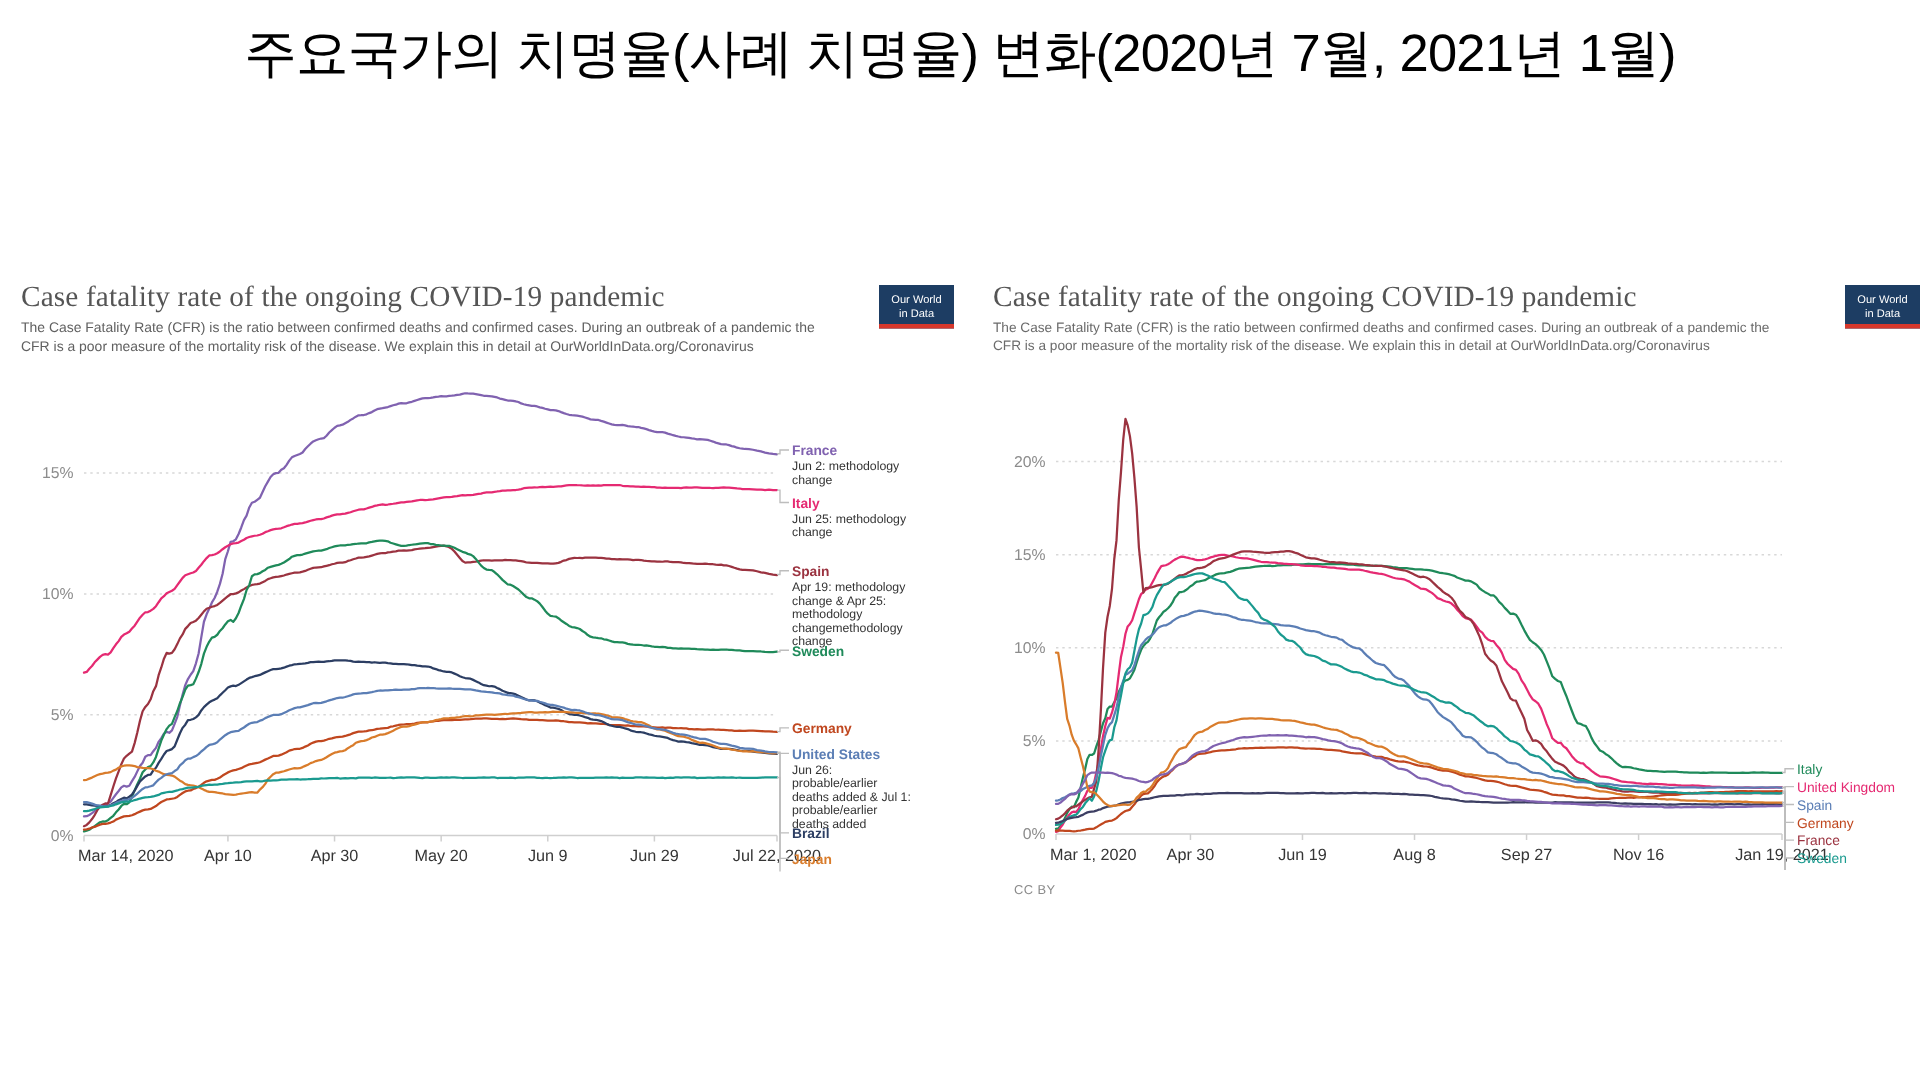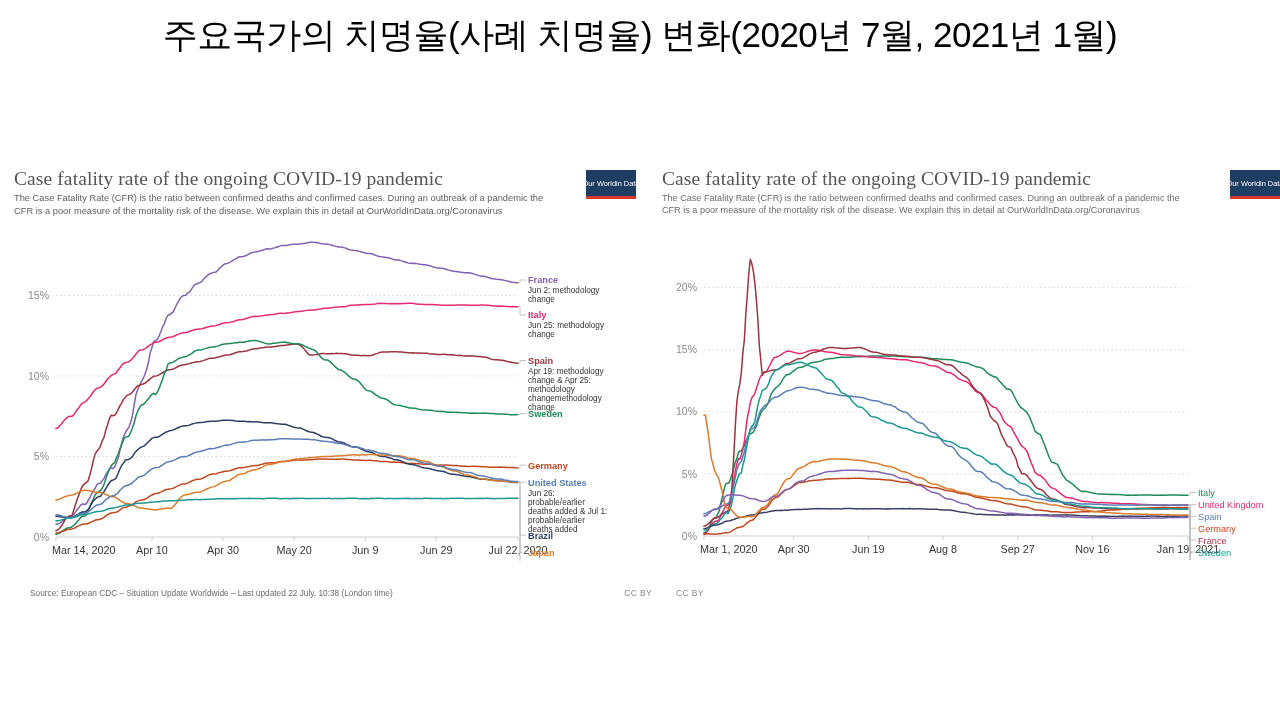--- a/index.html
+++ b/index.html
@@ -15,36 +15,36 @@
     font-family:"Liberation Sans",sans-serif;
     font-size:35px;font-weight:400;color:#000;letter-spacing:-0.5px;
     white-space:nowrap;
   }
 
   
   .panel{position:absolute;top:168px;height:430px;}
   .panel-left{left:14px;width:622px;}
   .panel-right{left:662px;width:618px;}
 
-  .panel-head{position:relative;}
+  .panel-head{position:relative;margin-top:20px;}
   .chart-title{
     font-family:"Liberation Serif",serif;
     font-size:19.5px;font-weight:400;color:#555555;
     line-height:1.1;margin:0 0 3px 0;letter-spacing:0.1px;
   }
   .chart-sub{
     font-size:9.3px;line-height:1.32;color:#606060;margin:0;width:536px;
   }
   .panel-right .chart-sub{font-size:9.1px;color:#6b6b6b;width:524px;}
 
   .owid-logo{
     position:absolute;right:0;top:2px;width:50px;height:29px;
     background:#1d3d63;border-bottom:3px solid #d6372b;
     box-sizing:border-box;padding-top:2px;
-    display:flex;flex-direction:row;align-items:center;justify-content:center;
+    display:flex;flex-direction:column;align-items:center;justify-content:center;
   }
   .owid-logo span{
     display:block;color:#fff;font-size:7.4px;line-height:9.4px;
     font-family:"Liberation Sans",sans-serif;text-align:center;white-space:nowrap;
   }
 
   .plot-wrap{position:relative;margin-top:14px;}
   svg.plot{display:block;}
 
   .footer{
@@ -133,24 +133,20 @@
           <text x="514" y="254.73513513513512" class="lg-name" fill="#5b7eb5">United States</text>
           <text x="514" y="264.7351351351351" class="lg-note"><tspan x="514" dy="0">Jun 26:</tspan><tspan x="514" dy="9">probable/earlier</tspan><tspan x="514" dy="9">deaths added &amp; Jul 1:</tspan><tspan x="514" dy="9">probable/earlier</tspan><tspan x="514" dy="9">deaths added</tspan></text>
           <path d="M504.0,251.2 H506.0 V304.2 H512.0" class="leader"></path>
           <text x="514" y="307.7351351351351" class="lg-name" fill="#2c3e63">Brazil</text>
           <path d="M504.0,251.2 H506.0 V321.2 H512.0" class="leader"></path>
           <text x="514" y="324.7351351351351" class="lg-name" fill="#d97c2b">Japan</text>
           <path d="M504.0,267.3 H506.0 V338.2 H512.0" class="leader"></path>
           <text x="514" y="341.7351351351351" class="lg-name" fill="#1a9a8f">South Korea</text>
         </svg>
     </div>
-    <div class="footer">
-      <span>Source: European CDC – Situation Update Worldwide – Last updated 22 July, 10:38 (London time)</span>
-      <span class="ccby">CC BY</span>
-    </div>
   </div>
 
   <div class="panel panel-right">
     <div class="panel-head">
       <div class="chart-title">Case fatality rate of the ongoing COVID-19 pandemic</div>
       <div class="chart-sub">The Case Fatality Rate (CFR) is the ratio between confirmed deaths and confirmed cases. During an outbreak of a pandemic the CFR is a poor measure of the mortality risk of the disease. We explain this in detail at OurWorldInData.org/Coronavirus</div>
       <div class="owid-logo">
         <span>Our World</span>
         <span>in Data</span>
       </div>

